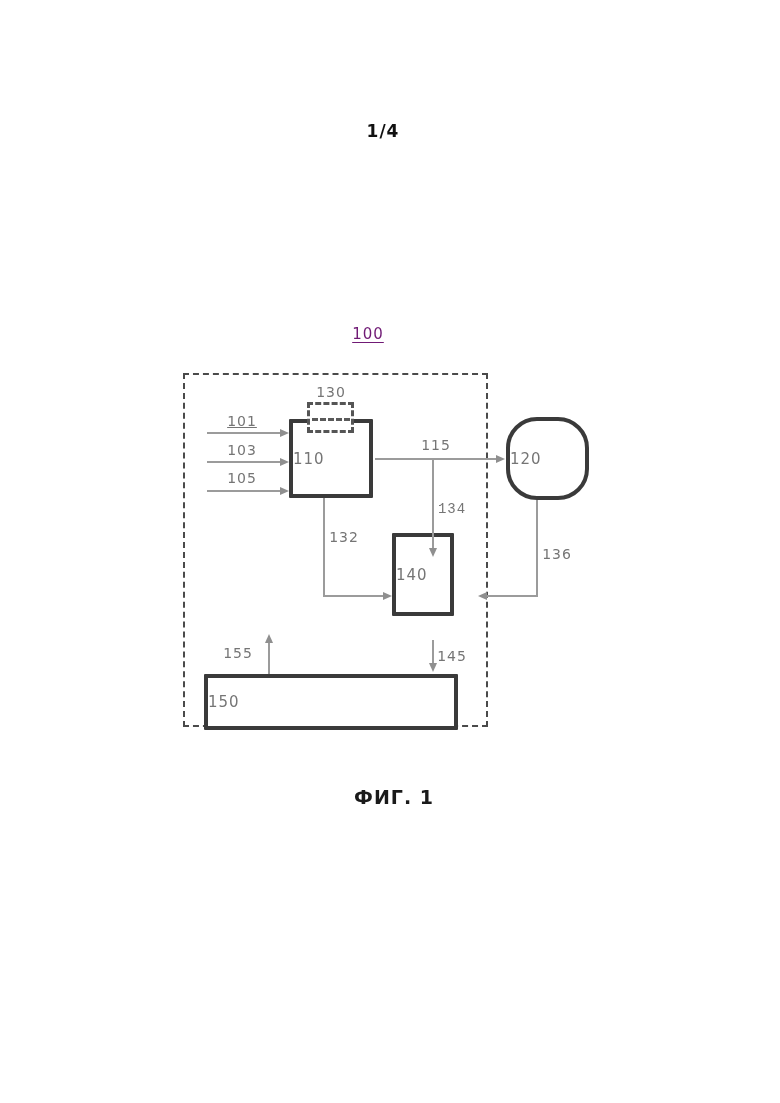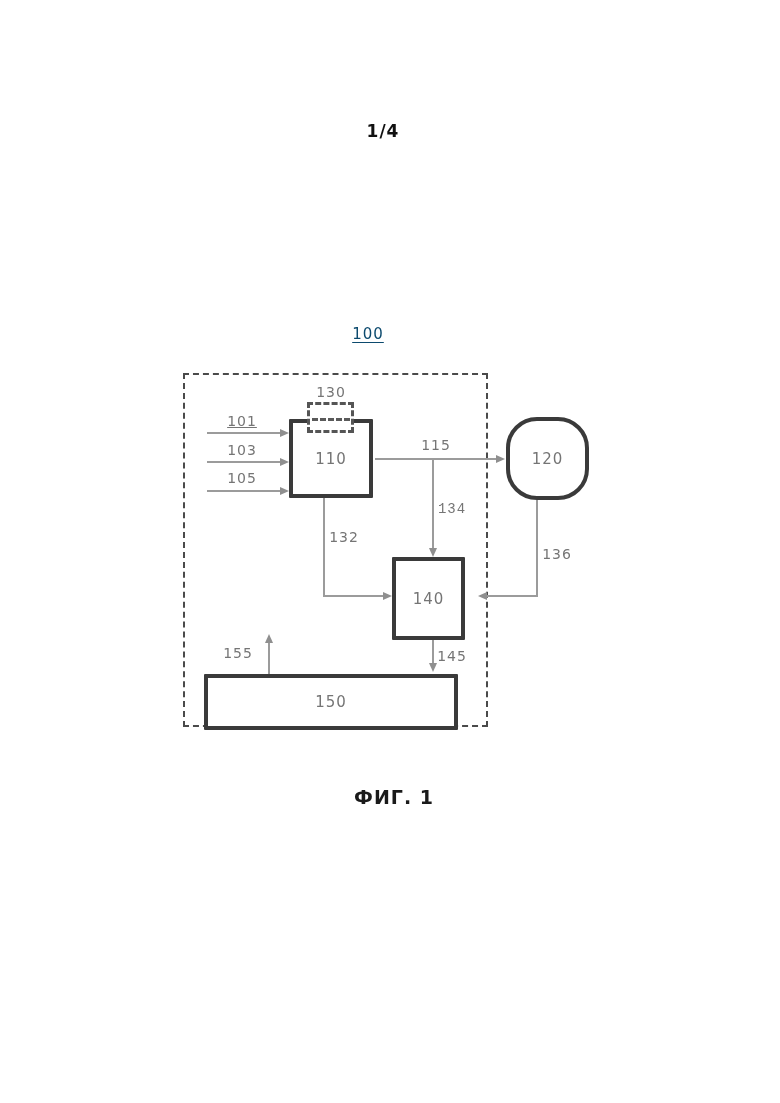--- a/index.html
+++ b/index.html
@@ -5,21 +5,21 @@
   html,body{margin:0;padding:0;background:#ffffff;}
   #sheet{
     position:relative;width:780px;height:1103px;background:#ffffff;overflow:hidden;
     font-family:"DejaVu Sans", sans-serif;
     padding-left:8px;
   }
   
   .blk{
     position:absolute;box-sizing:border-box;background:#ffffff;
     border:4px solid #3a3a3a;border-radius:1px;
-    display:flex;align-items:center;justify-content:center;
+    display:flex;align-items:center;
   }
   .blk .lbl{color:#757575;font-size:15px;letter-spacing:1px;}
   
   .boundary{
     position:absolute;box-sizing:border-box;
     border:2px dashed #4a4a4a;background:transparent;
   }
   .dashblk{
     position:absolute;box-sizing:border-box;background:#ffffff;
     border:3px dashed #555555;
@@ -34,21 +34,21 @@
   .arr.l{border-top:4px solid transparent;border-bottom:4px solid transparent;border-right:9px solid #8f8f8f;}
   .arr.d{border-left:4px solid transparent;border-right:4px solid transparent;border-top:9px solid #8f8f8f;}
   .arr.u{border-left:4px solid transparent;border-right:4px solid transparent;border-bottom:9px solid #8f8f8f;}
   
   .num{
     position:absolute;width:56px;text-align:center;
     color:#757575;font-size:14px;letter-spacing:1px;line-height:16px;
   }
   #system-label{
     position:absolute;left:340px;top:325px;width:56px;text-align:center;
-    color:#0c4a6e;font-size:15px;letter-spacing:1px;
+    color:#701a75;font-size:15px;letter-spacing:1px;
     text-decoration:underline;text-underline-offset:3px;
   }
   #sheet-number{
     position:absolute;left:0;top:121px;width:766px;text-align:center;
     color:#111111;font-size:17px;font-weight:600;letter-spacing:1px;
   }
   #figure-caption{
     position:absolute;left:0;top:786px;width:788px;text-align:center;
     color:#1a1a1a;font-size:19px;font-weight:bold;letter-spacing:1px;
   }
@@ -69,21 +69,21 @@
   </div>
 
   <div class="dashblk" style="left:307px;top:402px;width:47px;height:31px;"></div>
   <div class="hiddenedge" style="left:312px;top:418px;width:38px;"></div>
   <div class="num" style="left:303px;top:384px;">130</div>
 
   <div class="blk" style="left:506px;top:417px;width:83px;height:83px;border-radius:31px;">
     <span class="lbl">120</span>
   </div>
 
-  <div class="blk" style="left:392px;top:557px;width:73px;height:83px;">
+  <div class="blk" style="left:392px;top:533px;width:62px;height:83px;">
     <span class="lbl">140</span>
   </div>
 
   <div class="blk" style="left:204px;top:674px;width:254px;height:56px;">
     <span class="lbl">150</span>
   </div>
 
   <div class="hline" style="left:207px;top:432px;width:74px;"></div>
   <div class="arr r" style="left:280px;top:429px;"></div>
   <div class="num" style="left:214px;top:413px;text-decoration:underline;">101</div>

